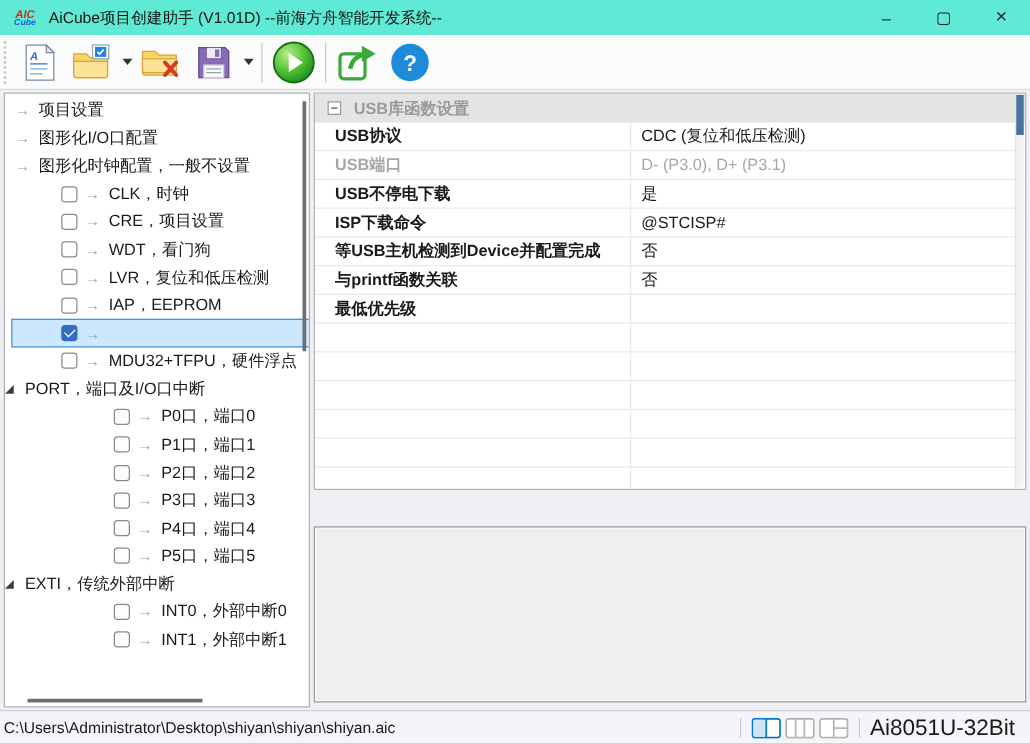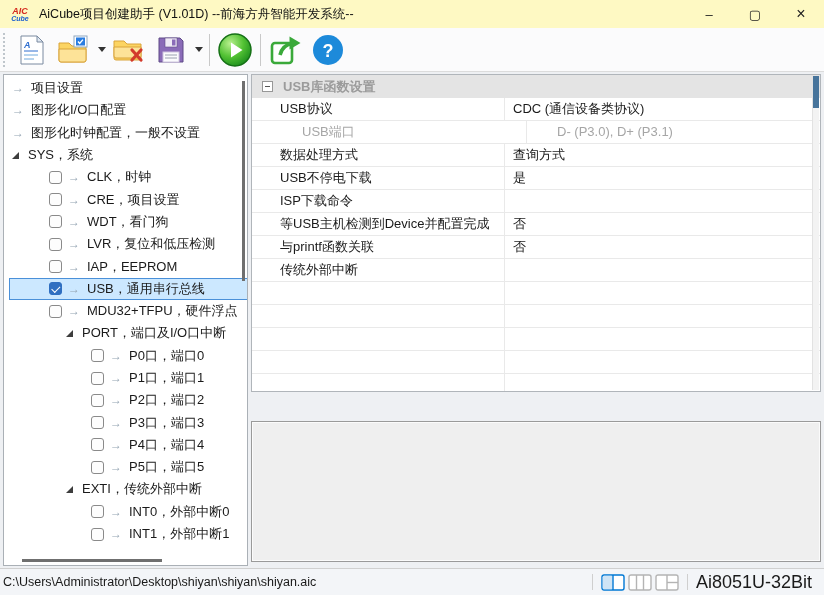--- a/index.html
+++ b/index.html
@@ -3,21 +3,21 @@
 <meta charset="utf-8">
 <style>
   * { margin:0; padding:0; box-sizing:border-box; }
   html,body { width:824px; height:595px; }
   body { font-family:"Liberation Sans","DejaVu Sans",sans-serif; font-size:13px; color:#1a1a1a; }
 
   .window { position:relative; width:824px; height:595px; background:#f0f2f5;
             box-shadow:inset 0 0 0 1px #8f8f8f; overflow:hidden; }
 
   
-  .titlebar { height:28px; background:#fef9c3; display:flex; align-items:center; padding-left:7px; }
+  .titlebar { height:28px; background:#5eead4; display:flex; align-items:center; padding-left:7px; }
   .logo { width:26px; line-height:1; text-align:center; font-style:italic; font-weight:bold; }
   .logo .t { display:block; color:#d42a1e; font-size:9px; letter-spacing:0; }
   .logo .b { display:block; color:#1a5fd0; font-size:7px; margin-top:-1px; }
   .title { margin-left:6px; font-size:12.5px; color:#111; white-space:nowrap; }
   .win-controls { margin-left:auto; display:flex; height:28px; }
   .win-btn { width:46px; height:28px; display:flex; align-items:center; justify-content:center;
              font-size:13px; color:#222; cursor:default; }
   .win-btn.close { font-size:16px; }
 
   
@@ -35,21 +35,21 @@
 
   .tree-panel { position:absolute; left:3px; top:2px; width:245px; height:492px;
                 background:#fff; border:1px solid #aab0b6; overflow:hidden; }
   .tree-items { padding-top:2px; }
   .tree-item { position:relative; height:22.3px; display:flex; align-items:center; white-space:nowrap; }
   .tree-item > * { position:relative; z-index:1; }
   .tree-item.selected::before { content:""; position:absolute; left:5px; right:-2px; top:0; bottom:0;
         background:var(--selection-bg); border:1px solid var(--selection-border); z-index:0; }
   .tree-item.lvl0 { padding-left:8px; }
   .tree-item.lvl1 { padding-left:45px; }
-  .tree-item.lvl2 { padding-left:62px; }
+  .tree-item.lvl2 { }
   .tree-item.lvl3 { padding-left:87px; }
   .tri { width:0; height:0; border-left:7px solid transparent; border-bottom:7px solid #3d3d3d; margin-right:9px; }
   .cb { width:13px; height:13px; border:1px solid #8a8a8a; border-radius:3px; background:#fdfdfd;
         display:inline-flex; align-items:center; justify-content:center; margin-right:6px; flex:none; }
   .cb.checked { background:var(--checkbox-checked); border-color:var(--checkbox-checked); }
   .cb.checked::after { content:""; width:7px; height:3.5px; border-left:1.6px solid #fff;
         border-bottom:1.6px solid #fff; transform:rotate(-45deg) translate(0.5px,-1px); }
   .arr { color:#95a5b3; font-size:12px; font-weight:bold; margin-right:7px; }
   .lbl { font-size:13px; }
 
@@ -58,24 +58,24 @@
 
   
   .prop-panel { position:absolute; left:251px; top:2px; width:570px; height:318px;
                 background:#fff; border:1px solid #b0b5ba; overflow:hidden; }
   .prop-header { height:23px; background:#e4e4e4; display:flex; align-items:center; }
   .collapse-box { width:11px; height:11px; border:1px solid #979797; background:#fff; margin-left:10px;
                   display:flex; align-items:center; justify-content:center; flex:none; }
   .collapse-box::after { content:""; width:5px; height:0; border-top:1px solid #555; }
   .prop-header .gtitle { margin-left:10px; font-weight:bold; color:var(--group-header-text); }
   .prop-row { display:flex; height:23px; border-bottom:1px solid #e9e9e9; }
-  .prop-row .pl { width:253px; flex:none; padding-left:28px; line-height:22px; border-right:1px solid #e9e9e9;
-                  overflow:hidden; white-space:nowrap; }
+  .prop-row .pl { width:253px; flex:none; padding-left:16px; line-height:22px; border-right:1px solid #e9e9e9;
+                  overflow:hidden; white-space:nowrap;font-weight:bold; }
   .prop-row .pv { flex:1; padding-left:8px; line-height:22px; overflow:hidden; white-space:nowrap; }
-  .prop-row.disabled .pl, .prop-row.disabled .pv { color:var(--disabled-text);margin-left:22px; }
+  .prop-row.disabled .pl, .prop-row.disabled .pv { color:var(--disabled-text); }
   .prop-vscroll { position:absolute; top:1px; right:1px; bottom:1px; width:7px; background:#f3f3f3;
                   border-left:1px solid #e2e2e2; }
   .prop-vscroll .thumb { position:absolute; top:0; left:0; right:0; height:32px; background:var(--scrollbar-thumb-blue); }
 
   .desc-panel { position:absolute; left:251px; top:349px; width:570px; height:141px;
                 background:#efefef; border:1px solid #9a9a9a; box-shadow:inset 0 0 0 1px #fbfbfb; }
 
   
   .statusbar { height:27px; border-top:1px solid #d0d0d0; background:#f3f5f8;
                display:flex; align-items:center; padding:0 6px 0 3px; }
@@ -204,25 +204,20 @@
           <div class="tree-item lvl0">
 
     <span class="arr">→</span>
     <span class="lbl">图形化I/O口配置</span>
   </div>
           <div class="tree-item lvl0">
 
     <span class="arr">→</span>
     <span class="lbl">图形化时钟配置，一般不设置</span>
   </div>
-          <div class="tree-item lvl0">
-    <span class="tri"></span>
-
-    <span class="lbl">SYS，系统</span>
-  </div>
           <div class="tree-item lvl1">
 
     <span class="cb"></span>
     <span class="arr">→</span>
     <span class="lbl">CLK，时钟</span>
   </div>
           <div class="tree-item lvl1">
 
     <span class="cb"></span>
     <span class="arr">→</span>
@@ -243,21 +238,20 @@
           <div class="tree-item lvl1">
 
     <span class="cb"></span>
     <span class="arr">→</span>
     <span class="lbl">IAP，EEPROM</span>
   </div>
           <div class="tree-item lvl1 selected">
 
     <span class="cb checked"></span>
     <span class="arr">→</span>
-    <span class="lbl">USB，通用串行总线</span>
   </div>
           <div class="tree-item lvl1">
 
     <span class="cb"></span>
     <span class="arr">→</span>
     <span class="lbl">MDU32+TFPU，硬件浮点</span>
   </div>
           <div class="tree-item lvl2">
     <span class="tri"></span>
 
@@ -322,47 +316,44 @@
     </div>
 
     <div class="prop-panel">
       <div class="prop-header">
         <span class="collapse-box"></span>
         <span class="gtitle">USB库函数设置</span>
       </div>
       <div class="prop-rows">
           <div class="prop-row">
     <div class="pl">USB协议</div>
-    <div class="pv">CDC (通信设备类协议)</div>
+    <div class="pv">CDC (复位和低压检测)</div>
   </div>
           <div class="prop-row disabled">
     <div class="pl">USB端口</div>
     <div class="pv">D- (P3.0), D+ (P3.1)</div>
   </div>
           <div class="prop-row">
-    <div class="pl">数据处理方式</div>
-    <div class="pv">查询方式</div>
-  </div>
-          <div class="prop-row">
     <div class="pl">USB不停电下载</div>
     <div class="pv">是</div>
   </div>
           <div class="prop-row">
     <div class="pl">ISP下载命令</div>
+    <div class="pv">@STCISP#</div>
   </div>
           <div class="prop-row">
     <div class="pl">等USB主机检测到Device并配置完成</div>
     <div class="pv">否</div>
   </div>
           <div class="prop-row">
     <div class="pl">与printf函数关联</div>
     <div class="pv">否</div>
   </div>
           <div class="prop-row">
-    <div class="pl">传统外部中断</div>
+    <div class="pl">最低优先级</div>
   </div>
           <div class="prop-row filler">
             <div class="pl"></div>
             <div class="pv"></div>
           </div>
           <div class="prop-row filler">
             <div class="pl"></div>
             <div class="pv"></div>
           </div>
           <div class="prop-row filler">

